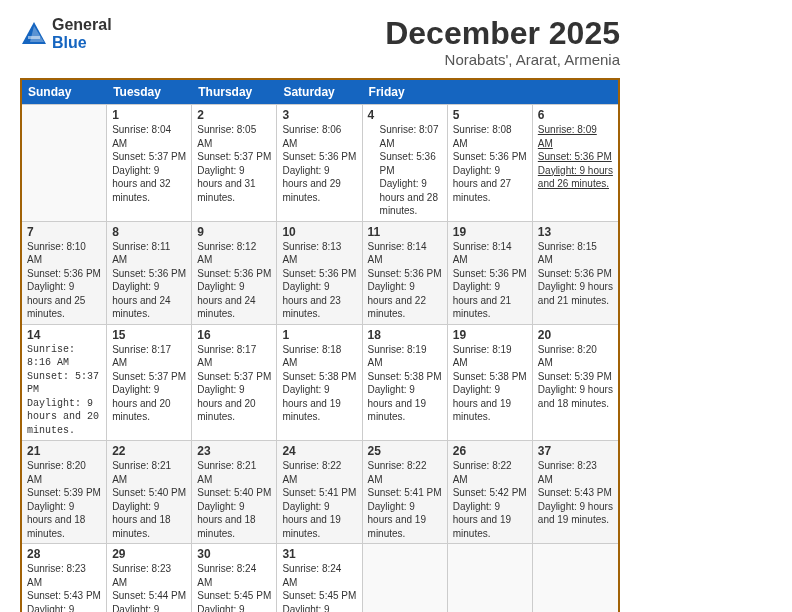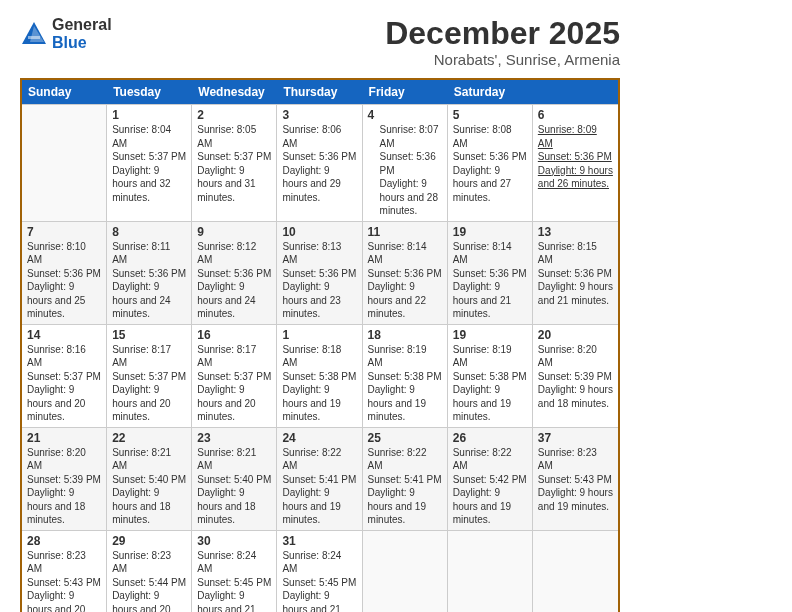--- a/index.html
+++ b/index.html
@@ -127,32 +127,31 @@
         <polygon points="14,6 24,22 10,22" fill="#fff" opacity="0.3"></polygon>
         <rect x="8" y="16" width="12" height="3" fill="#fff" opacity="0.5"></rect>
       </svg>
       <div class="logo-text">
         <span class="logo-general">General</span>
         <span class="logo-blue">Blue</span>
       </div>
     </div>
     <div class="title-block">
       <div class="month-year">December 2025</div>
-      <div class="location">Norabats', Sunrise, Armenia</div>
+      <div class="location">Norabats', Ararat, Armenia</div>
     </div>
   </div>
 
   <div class="calendar">
     <div class="cal-header">
     <div class="cal-header-cell">Sunday</div>
         <div class="cal-header-cell">Tuesday</div>
-        <div class="cal-header-cell">Wednesday</div>
         <div class="cal-header-cell">Thursday</div>
+        <div class="cal-header-cell">Saturday</div>
         <div class="cal-header-cell">Friday</div>
-        <div class="cal-header-cell">Saturday</div>
       </div>
     <div class="cal-body">
     <div class="cal-row">
           <div class="cal-cell empty-cell"></div>
           <div class="cal-cell">
             <div class="cell-day">1</div>
             <div class="cell-info" style="white-space: pre-line;">Sunrise: 8:04 AM
 Sunset: 5:37 PM
 Daylight: 9 hours and 32 minutes.</div>
           </div>
@@ -227,21 +226,21 @@
           <div class="cal-cell">
             <div class="cell-day">13</div>
             <div class="cell-info" style="white-space: pre-line;">Sunrise: 8:15 AM
 Sunset: 5:36 PM
 Daylight: 9 hours and 21 minutes.</div>
           </div>
         </div>
         <div class="cal-row">
           <div class="cal-cell">
             <div class="cell-day">14</div>
-            <div class="cell-info" style="white-space: pre-line;">Sunrise: 8:16 AM
+            <div class="cell-info" style="white-space: pre-line; font-family: Liberation Mono, monospace;">Sunrise: 8:16 AM
 Sunset: 5:37 PM
 Daylight: 9 hours and 20 minutes.</div>
           </div>
           <div class="cal-cell">
             <div class="cell-day">15</div>
             <div class="cell-info" style="white-space: pre-line;">Sunrise: 8:17 AM
 Sunset: 5:37 PM
 Daylight: 9 hours and 20 minutes.</div>
           </div>
           <div class="cal-cell">

